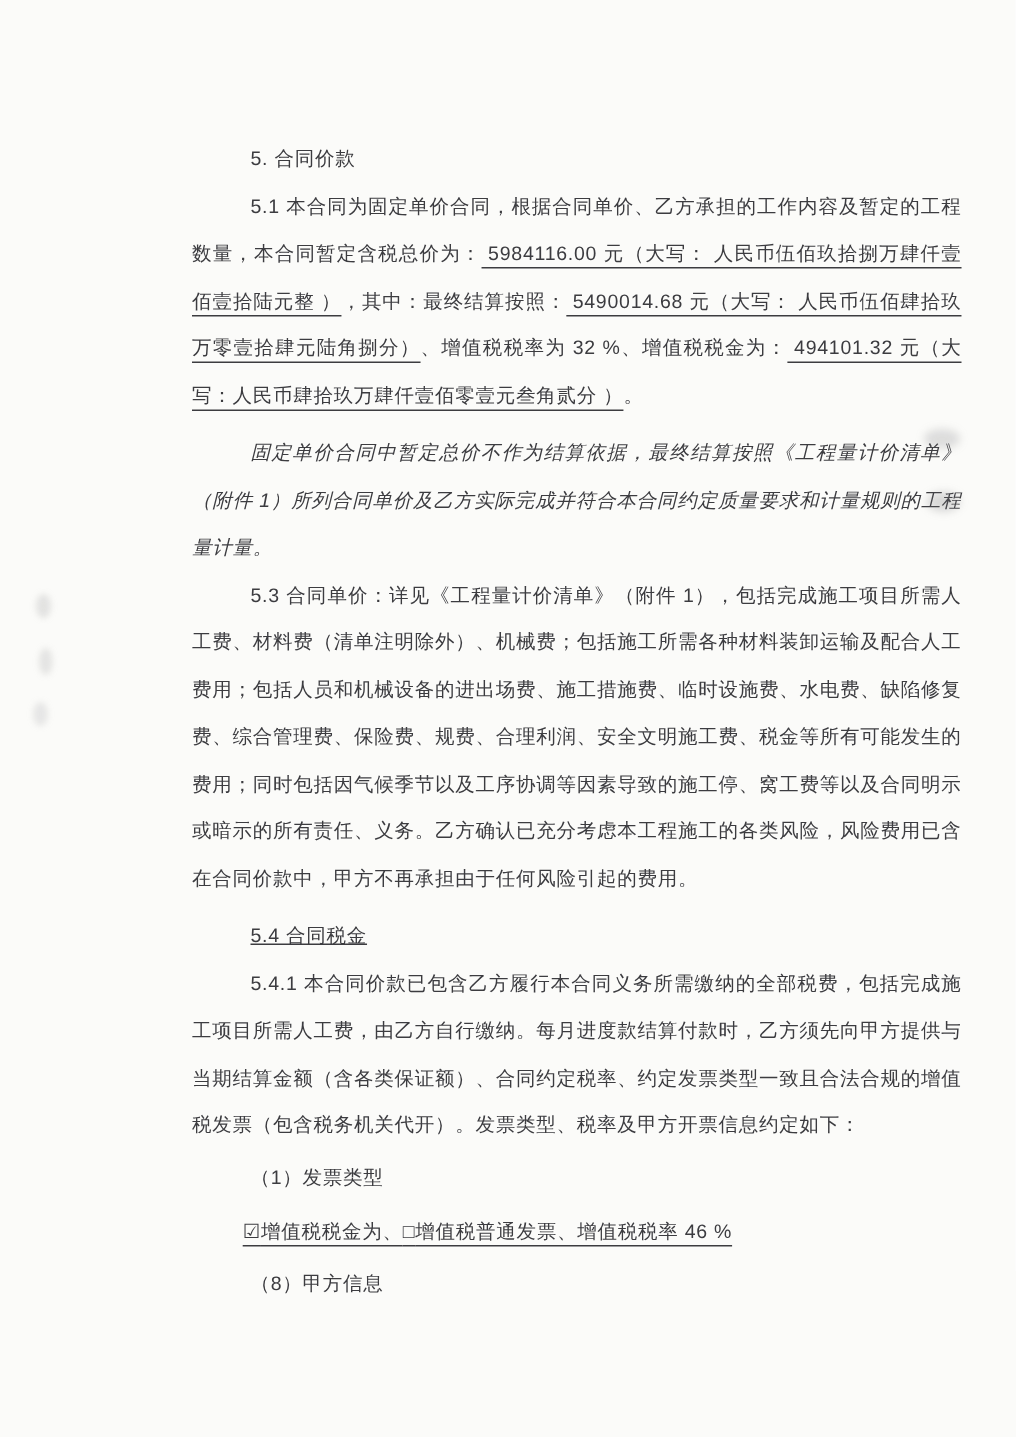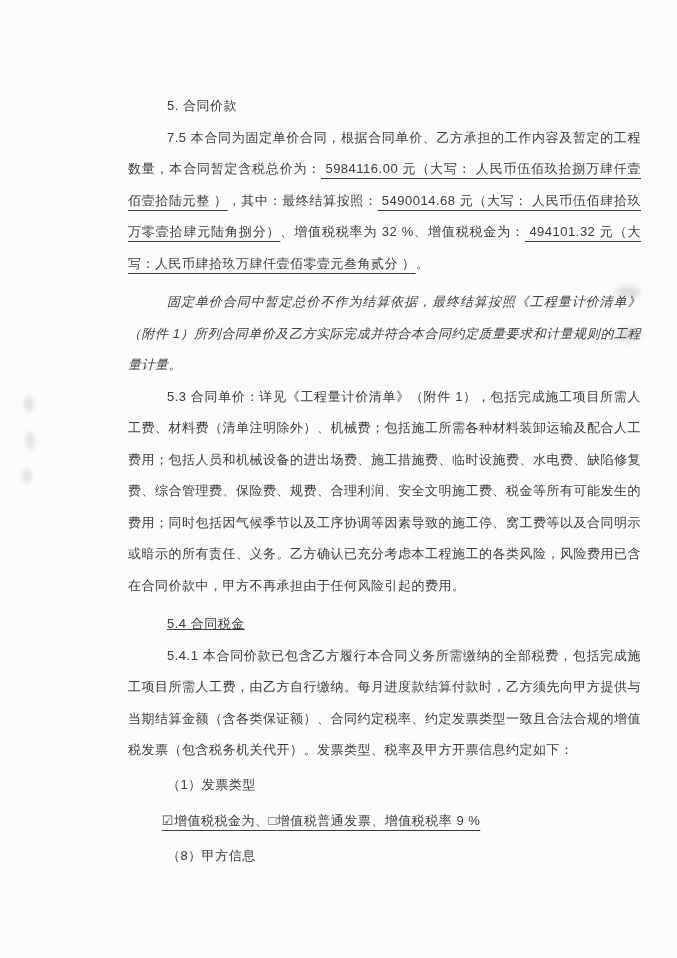--- a/index.html
+++ b/index.html
@@ -57,27 +57,27 @@
   .edge-mark-1 { left: 24px; top: 396px; width: 10px; height: 16px; background: rgba(140,140,142,.22); filter: blur(2px); }
   .edge-mark-2 { left: 26px; top: 432px; width: 9px;  height: 18px; background: rgba(140,140,142,.20); filter: blur(2px); }
   .edge-mark-3 { left: 22px; top: 468px; width: 10px; height: 16px; background: rgba(140,140,142,.18); filter: blur(2px); }
 </style>
 </head>
 <body>
 
 <div class="page" style="background: rgb(251, 251, 249);">
   <div class="content" style="color: rgb(60, 60, 64);">
       <p class="para"><span>5. 合同价款</span></p>
-      <p class="para"><span>7.5 本合同为固定单价合同，根据合同单价、乙方承担的工作内容及暂定的工程数量，本合同暂定含税总价为：</span><span class="u"> 5984116.00 元（大写： 人民币伍佰玖拾捌万肆仟壹佰壹拾陆元整 ）</span><span>，其中：最终结算按照：</span><span class="u"> 5490014.68 元（大写： 人民币伍佰肆拾玖万零壹拾肆元陆角捌分）</span><span>、增值税税率为 32 %、增值税税金为：</span><span class="u"> 494101.32 元（大写：人民币肆拾玖万肆仟壹佰零壹元叁角贰分 ）</span><span>。</span></p>
+      <p class="para"><span>5.1 本合同为固定单价合同，根据合同单价、乙方承担的工作内容及暂定的工程数量，本合同暂定含税总价为：</span><span class="u"> 5984116.00 元（大写： 人民币伍佰玖拾捌万肆仟壹佰壹拾陆元整 ）</span><span>，其中：最终结算按照：</span><span class="u"> 5490014.68 元（大写： 人民币伍佰肆拾玖万零壹拾肆元陆角捌分）</span><span>、增值税税率为 32 %、增值税税金为：</span><span class="u"> 494101.32 元（大写：人民币肆拾玖万肆仟壹佰零壹元叁角贰分 ）</span><span>。</span></p>
       <p class="para"><span>固定单价合同中暂定总价不作为结算依据，最终结算按照《工程量计价清单》（附件 1）所列合同单价及乙方实际完成并符合本合同约定质量要求和计量规则的工程量计量。</span></p>
       <p class="para"><span>5.3 合同单价：详见《工程量计价清单》（附件 1），包括完成施工项目所需人工费、材料费（清单注明除外）、机械费；包括施工所需各种材料装卸运输及配合人工费用；包括人员和机械设备的进出场费、施工措施费、临时设施费、水电费、缺陷修复费、综合管理费、保险费、规费、合理利润、安全文明施工费、税金等所有可能发生的费用；同时包括因气候季节以及工序协调等因素导致的施工停、窝工费等以及合同明示或暗示的所有责任、义务。乙方确认已充分考虑本工程施工的各类风险，风险费用已含在合同价款中，甲方不再承担由于任何风险引起的费用。</span></p>
       <p class="para"><span>5.4 合同税金</span></p>
       <p class="para"><span>5.4.1 本合同价款已包含乙方履行本合同义务所需缴纳的全部税费，包括完成施工项目所需人工费，由乙方自行缴纳。每月进度款结算付款时，乙方须先向甲方提供与当期结算金额（含各类保证额）、合同约定税率、约定发票类型一致且合法合规的增值税发票（包含税务机关代开）。发票类型、税率及甲方开票信息约定如下：</span></p>
       <p class="para"><span>（1）发票类型</span></p>
-      <p class="para"><span class="u">☑</span><span class="u">增值税税金为、</span><span class="u">□</span><span class="u">增值税普通发票、增值税税率 9 %</span></p>
+      <p class="para"><span class="u">☑</span><span class="u">增值税税金为、</span><span class="u">□</span><span class="u">增值税普通发票、增值税税率 46 %</span></p>
       <p class="para"><span>（8）甲方信息</span></p>
     </div>
   <div class="smudge smudge-right-1"></div>
   <div class="smudge smudge-right-2"></div>
   <div class="smudge edge-mark-1"></div>
   <div class="smudge edge-mark-2"></div>
   <div class="smudge edge-mark-3"></div>
 </div>
 
 </body></html>

